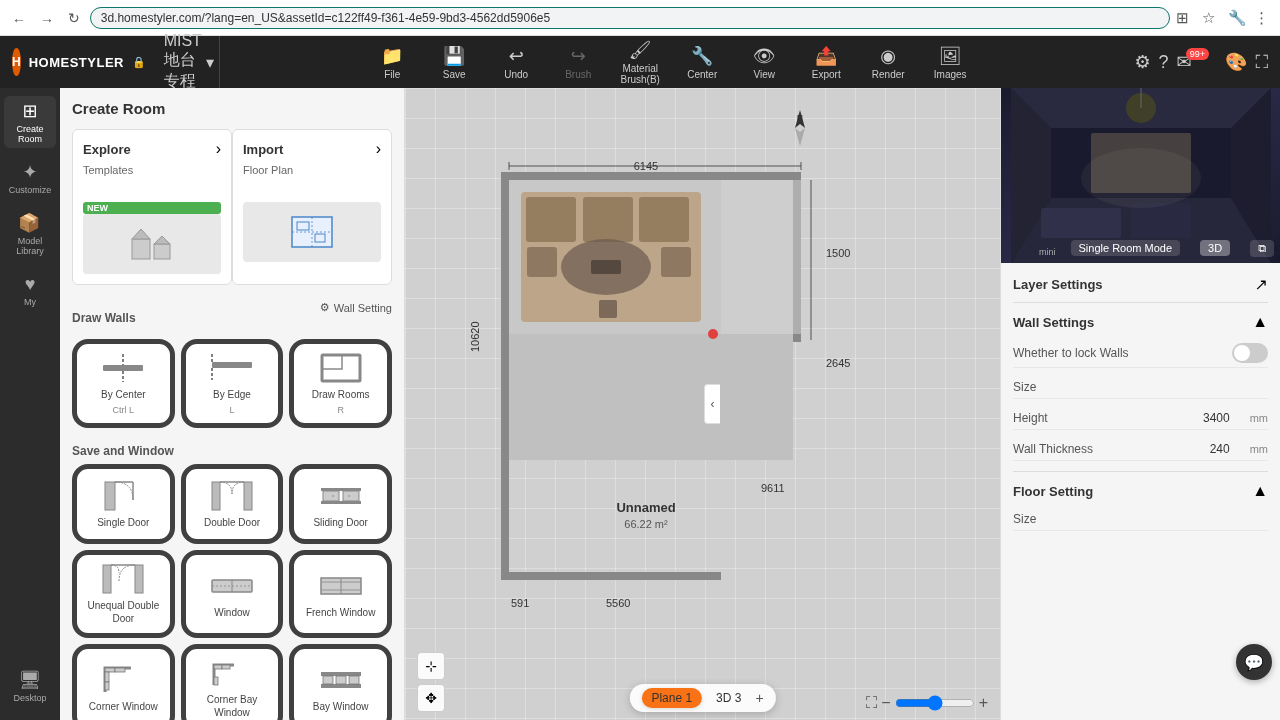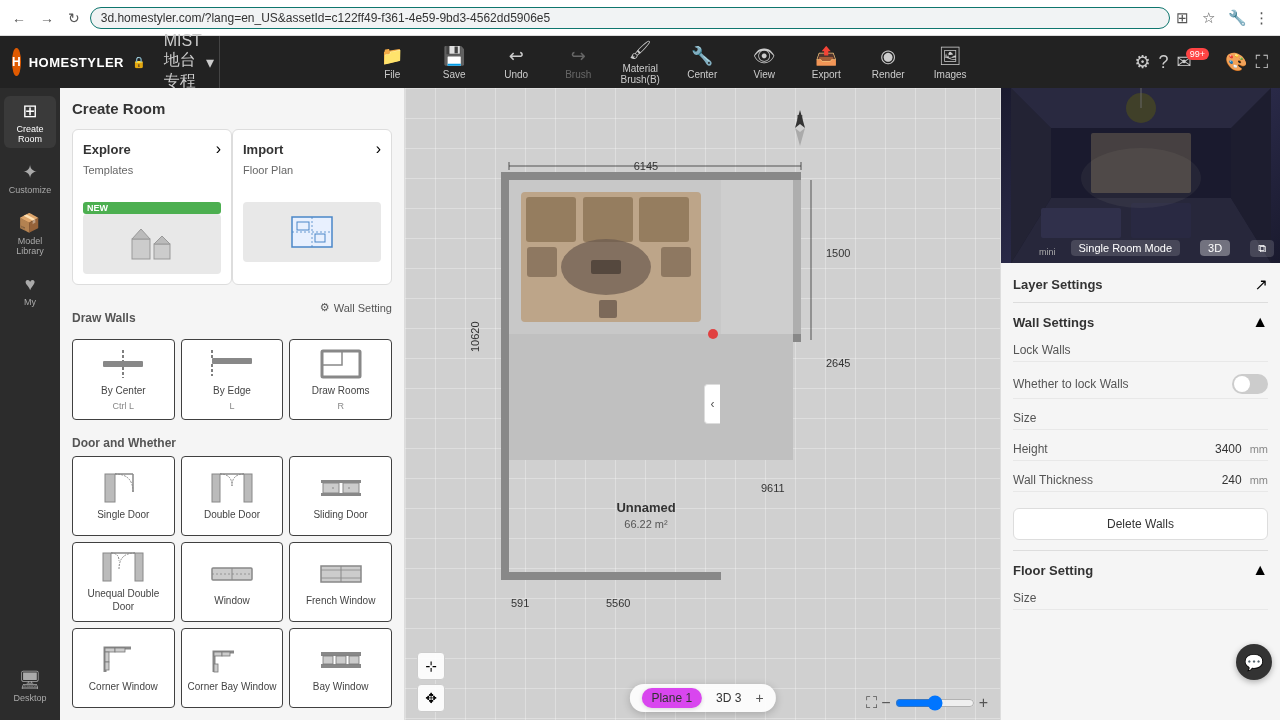--- a/index.html
+++ b/index.html
@@ -164,22 +164,22 @@
       font-size: 11px; color: #555; background: none; border: none; cursor: pointer;
     }
     .tools-grid {
       display: grid;
       grid-template-columns: repeat(3, 1fr);
       gap: 6px;
       margin-bottom: 16px;
     }
     .tool-item {
       background: #fff;
-      border: 1px solid #404040;
-      border-radius: 4px;
+      border: 5px solid #404040;
+      border-radius: 16px;
       padding: 8px 4px;
       display: flex; flex-direction: column; align-items: center; justify-content: center;
       cursor: pointer;
       min-height: 80px;
       gap: 4px;
     }
     .tool-label { font-size: 10px; color: #444; text-align: center; line-height: 1.3; }
     .tool-shortcut { font-size: 9px; color: #888; }
 
     
@@ -215,21 +215,21 @@
       gap: 4px;
       background: rgba(255,255,255,0.9);
       border-radius: 20px;
       padding: 4px 12px;
       box-shadow: 0 2px 8px rgba(0,0,0,0.2);
     }
     .canvas-tab {
       font-size: 12px; color: #333; padding: 3px 10px;
       border-radius: 12px; cursor: pointer;
     }
-    .canvas-tab.active { background: #d946ef; box-shadow: 0 1px 4px rgba(0,0,0,0.15); }
+    .canvas-tab.active { background: #f97316; box-shadow: 0 1px 4px rgba(0,0,0,0.15); }
 
     .canvas-controls-right {
       position: absolute;
       bottom: 8px;
       right: 12px;
       display: flex; align-items: center; gap: 4px;
     }
     .zoom-btn { background: none; border: none; font-size: 16px; cursor: pointer; color: #555; }
     .zoom-slider { width: 80px; }
 
@@ -303,21 +303,21 @@
       display: flex; align-items: center; justify-content: space-between;
       margin-bottom: 8px; cursor: pointer;
     }
     .settings-section-title { font-size: 13px; font-weight: 600; color: #333; }
 
     .settings-row {
       display: flex; align-items: center; justify-content: space-between;
       margin-bottom: 8px; padding: 4px 0; border-bottom: 1px solid #e8e8e8;
     }
     .settings-row-label { font-size: 12px; color: #555; }
-    .settings-row-value { font-size: 12px; color: #333; font-weight: 500; display: flex; align-items: center; gap: 8px; }
+    .settings-row-value { font-size: 12px; color: #333; font-weight: 500; display: flex; align-items: center; gap: 20px; }
     .settings-row-unit { font-size: 11px; color: #888; }
 
     .toggle-switch {
       width: 36px; height: 20px;
       background: #ccc; border-radius: 10px;
       position: relative; cursor: pointer;
     }
     .toggle-knob {
       width: 16px; height: 16px;
       background: #fff; border-radius: 50%;
@@ -537,21 +537,21 @@
       <div class="tool-item">
         <svg width="44" height="32" viewBox="0 0 44 32">
           <rect x="3" y="3" width="38" height="26" fill="none" stroke="#888" stroke-width="3" rx="1"></rect>
           <rect x="3" y="3" width="20" height="14" fill="none" stroke="#888" stroke-width="1.5"></rect>
         </svg>
         <span class="tool-label">Draw Rooms</span>
         <span class="tool-shortcut">R</span>
       </div>
     </div>
 
-    <div class="panel-section-title">Door and Whether</div>
+    <div class="panel-section-title">Save and Window</div>
     <div class="tools-grid">
 
       <div class="tool-item">
         <svg width="44" height="32" viewBox="0 0 44 32">
           <rect x="4" y="2" width="10" height="28" fill="#bbb" stroke="#888" stroke-width="1"></rect>
           <path d="M14 2 Q32 2 32 20" fill="none" stroke="#888" stroke-width="1" stroke-dasharray="2,1"></path>
           <line x1="14" y1="2" x2="32" y2="2" stroke="#888" stroke-width="1.5"></line>
           <line x1="32" y1="2" x2="32" y2="20" stroke="#888" stroke-width="1.5"></line>
         </svg>
         <span class="tool-label">Single Door</span>
@@ -791,23 +791,20 @@
 
       <hr style="border:none;border-top:1px solid #ddd;margin:4px 0 10px">
 
       
       <div class="settings-section-header">
         <span class="settings-section-title">Wall Settings</span>
         <span>▲</span>
       </div>
 
       <div class="settings-row">
-        <span class="settings-row-label">Lock Walls</span>
-      </div>
-      <div class="settings-row">
         <span class="settings-row-label">Whether to lock Walls</span>
         <div class="toggle-switch">
           <div class="toggle-knob"></div>
         </div>
       </div>
 
       <div class="settings-row">
         <span class="settings-row-label">Size</span>
       </div>
 
@@ -820,21 +817,20 @@
       </div>
 
       <div class="settings-row">
         <span class="settings-row-label">Wall Thickness</span>
         <div class="settings-row-value">
           <span>240</span>
           <span class="settings-row-unit">mm</span>
         </div>
       </div>
 
-      <button class="delete-walls-btn">Delete Walls</button>
 
       <hr style="border:none;border-top:1px solid #ddd;margin:10px 0">
 
       
       <div class="settings-section-header">
         <span class="settings-section-title">Floor Setting</span>
         <span>▲</span>
       </div>
       <div class="settings-row">
         <span class="settings-row-label">Size</span>

